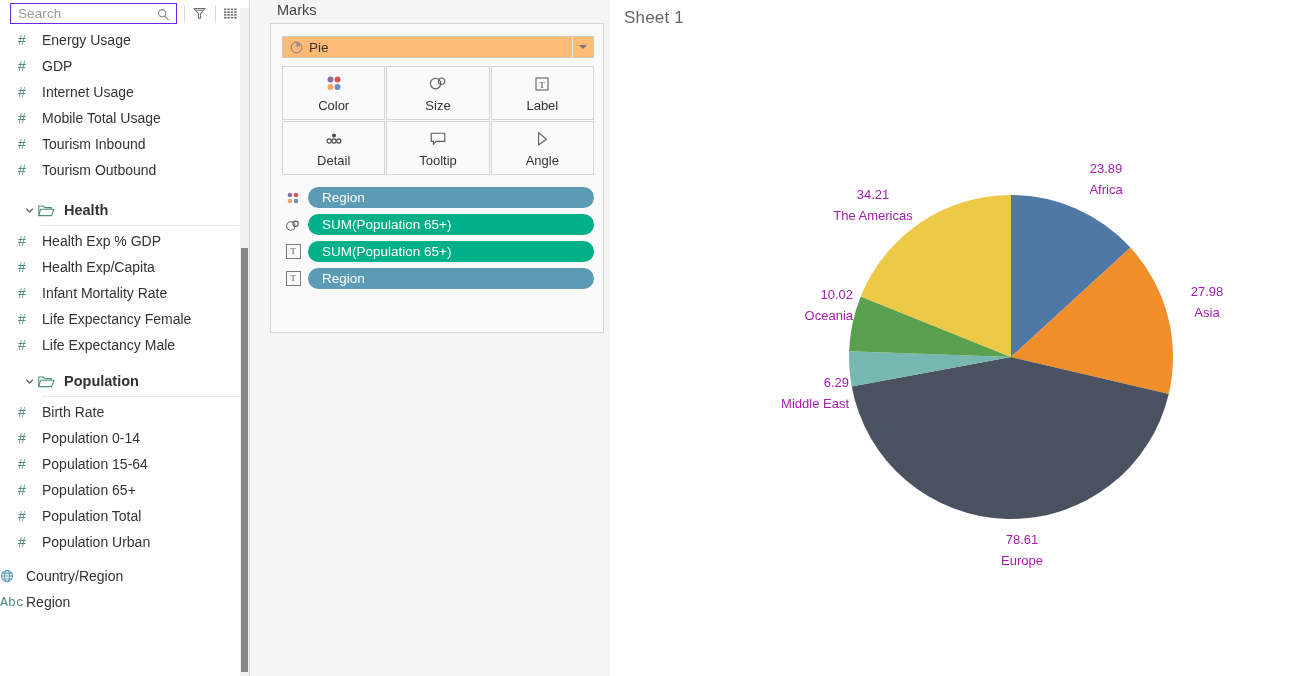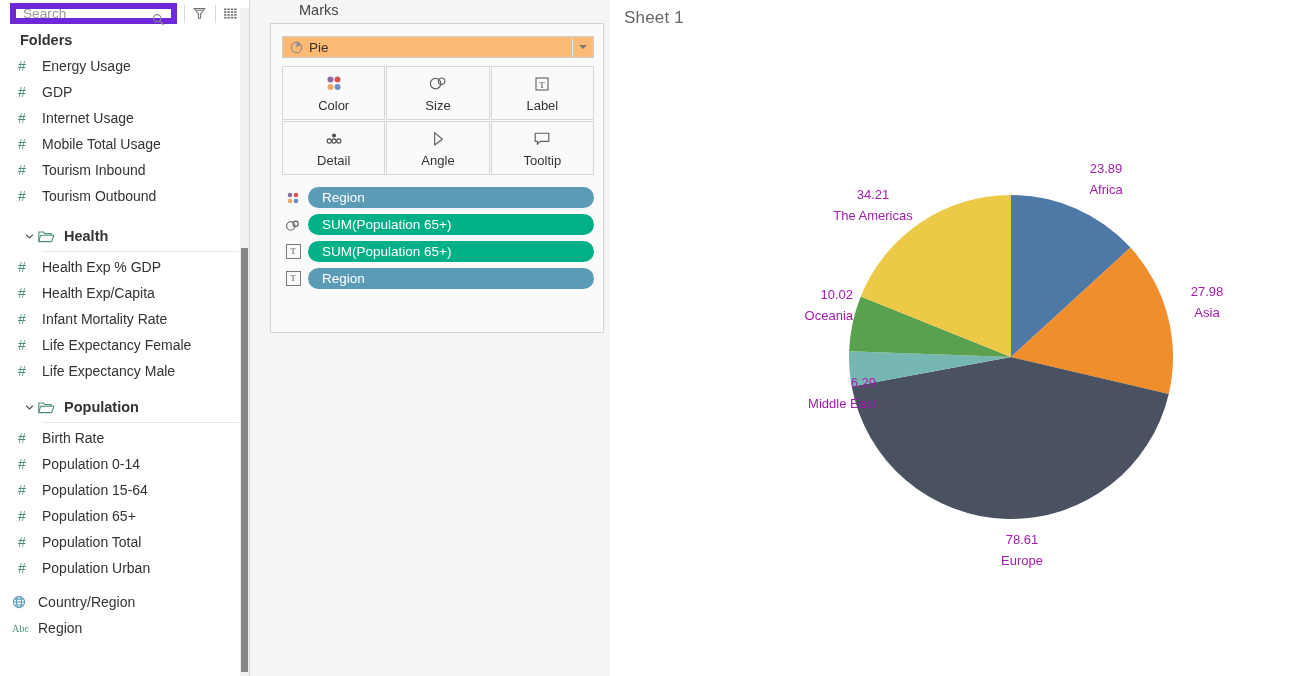--- a/index.html
+++ b/index.html
@@ -38,21 +38,21 @@
     height: 27px;
     display: flex;
     align-items: center;
     background: #ffffff;
   }
   .search-box {
     position: relative;
     margin-left: 10px;
     width: 168px;
     height: 21px;
-    border: 6px solid #6d28d9;
+    border: 1px solid #6d28d9;
     background: #ffffff;
     display: flex;
     align-items: center;
     box-sizing: border-box;
   }
   .search-box .ph {
     font-size: 13.5px;
     color: #999999;
     margin-left: 7px;
     line-height: 19px;
@@ -138,35 +138,34 @@
   .fld-row .lbl { white-space: nowrap; }
   .sepline {
     height: 1px;
     background: #e8e8e8;
     margin: 2px 10px 2px 42px;
   }
   .root-row {
     display: flex;
     align-items: center;
     height: 26px;
-    padding-left: 12px;
     font-size: 14px;
     color: #333333;
   }
   .root-row .gl {
     width: 26px;
     color: #4b8f7f;
     display: flex;
     align-items: center;
   }
   .abc {
-    font-size: 10px;
+    font-size: 13px;
     letter-spacing: .2px;
     color: #4b8f7f;
-    font-family: Liberation Serif, serif;
+    font-family: Liberation Mono, monospace;
   }
 
   
   #lp-scroll-track {
     position: absolute;
     left: 240px; top: 8px;
     width: 9px;
     height: 668px;
     background: #f0f0f0;
   }
@@ -190,21 +189,20 @@
     left: 250px; top: 0;
     width: 360px;
     height: 676px;
     background: #f5f5f5;
   }
   #marks-title {
     position: absolute;
     left: 27px; top: 2px;
     font-size: 14.5px;
     color: #444444;
-    margin-left: 22px;
   }
   #marks-card {
     position: absolute;
     left: 20px; top: 23px;
     width: 334px;
     height: 310px;
     background: #fafafa;
     border: 1px solid #d4d4d4;
     box-sizing: border-box;
   }
@@ -385,23 +383,20 @@
               <rect x="11.2" y="9.9" width="2.4" height="1.6"></rect>
           </g>
         </svg>
       </div>
 
       <div class="caret-dn"></div>
     </div>
 
     <div id="tree">
 
-      <div class="grp-head plain">
-        <span>Folders</span>
-      </div>
 
       <div class="fld-row">
         <span class="gl">#</span>
         <span class="lbl">Energy Usage</span>
       </div>
       <div class="fld-row">
         <span class="gl">#</span>
         <span class="lbl">GDP</span>
       </div>
       <div class="fld-row">
@@ -585,34 +580,34 @@
               <circle cx="6.2" cy="12" r="2.1" fill="none" stroke="#4a4a4a" stroke-width="1.1"></circle>
               <circle cx="11" cy="12" r="2.1" fill="none" stroke="#4a4a4a" stroke-width="1.1"></circle>
               <circle cx="15.8" cy="12" r="2.1" fill="none" stroke="#4a4a4a" stroke-width="1.1"></circle>
             </svg>
           </span>
           <span class="mk-lbl">Detail</span>
         </div>
 
         <div class="mk-btn">
           <span class="mk-ic">
+            <svg width="20" height="18" viewBox="0 0 20 18">
+              <path d="M3.2 3.2 H16.8 V11.4 H8.2 L5.4 14.4 V11.4 H3.2 Z" fill="none" stroke="#5f5f5f" stroke-width="1.15" stroke-linejoin="round"></path>
+            </svg>
+          </span>
+          <span class="mk-lbl">Tooltip</span>
+        </div>
+
+        <div class="mk-btn">
+          <span class="mk-ic">
             <svg width="18" height="18" viewBox="0 0 18 18">
               <path d="M5.6 2.6 L13.4 9.2 L5.6 15 Z" fill="none" stroke="#5f5f5f" stroke-width="1.15" stroke-linejoin="round"></path>
             </svg>
           </span>
           <span class="mk-lbl">Angle</span>
-        </div>
-
-        <div class="mk-btn">
-          <span class="mk-ic">
-            <svg width="20" height="18" viewBox="0 0 20 18">
-              <path d="M3.2 3.2 H16.8 V11.4 H8.2 L5.4 14.4 V11.4 H3.2 Z" fill="none" stroke="#5f5f5f" stroke-width="1.15" stroke-linejoin="round"></path>
-            </svg>
-          </span>
-          <span class="mk-lbl">Tooltip</span>
         </div>
       </div>
 
       <div class="pill-list">
 
         <div class="pill-row">
           <span class="pill-ic">
             <svg width="16" height="16" viewBox="0 0 16 16">
               <circle cx="5" cy="5" r="2.3" fill="#8c6d9e"></circle>
               <circle cx="11" cy="5" r="2.3" fill="#d9534f"></circle>
@@ -668,21 +663,21 @@
         <span class="n">Africa</span>
       </div>
       <div class="pie-lbl ta-center" id="lbl1" style="top: 281px; left: 597px; transform: translateX(-50%);">
         <span class="v">27.98</span>
         <span class="n">Asia</span>
       </div>
       <div class="pie-lbl ta-center" id="lbl2" style="top: 529px; left: 412px; transform: translateX(-50%);">
         <span class="v">78.61</span>
         <span class="n">Europe</span>
       </div>
-      <div class="pie-lbl ta-right" id="lbl3" style="top: 372px; left: auto; right: 440px;">
+      <div class="pie-lbl ta-right" id="lbl3" style="top: 372px; left: auto; right: 467px;">
         <span class="v">6.29</span>
         <span class="n">Middle East</span>
       </div>
       <div class="pie-lbl ta-right" id="lbl4" style="top: 284px; left: auto; right: 463px;">
         <span class="v">10.02</span>
         <span class="n">Oceania</span>
       </div>
       <div class="pie-lbl ta-center" id="lbl5" style="top: 184px; left: 263px; transform: translateX(-50%);">
         <span class="v">34.21</span>
         <span class="n">The Americas</span>

